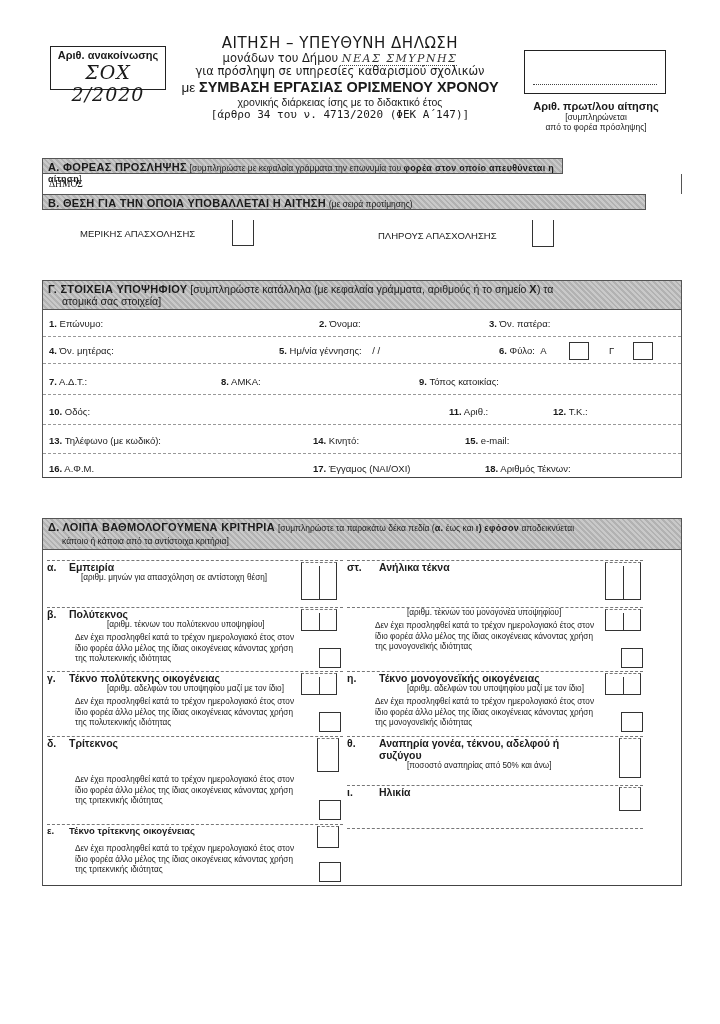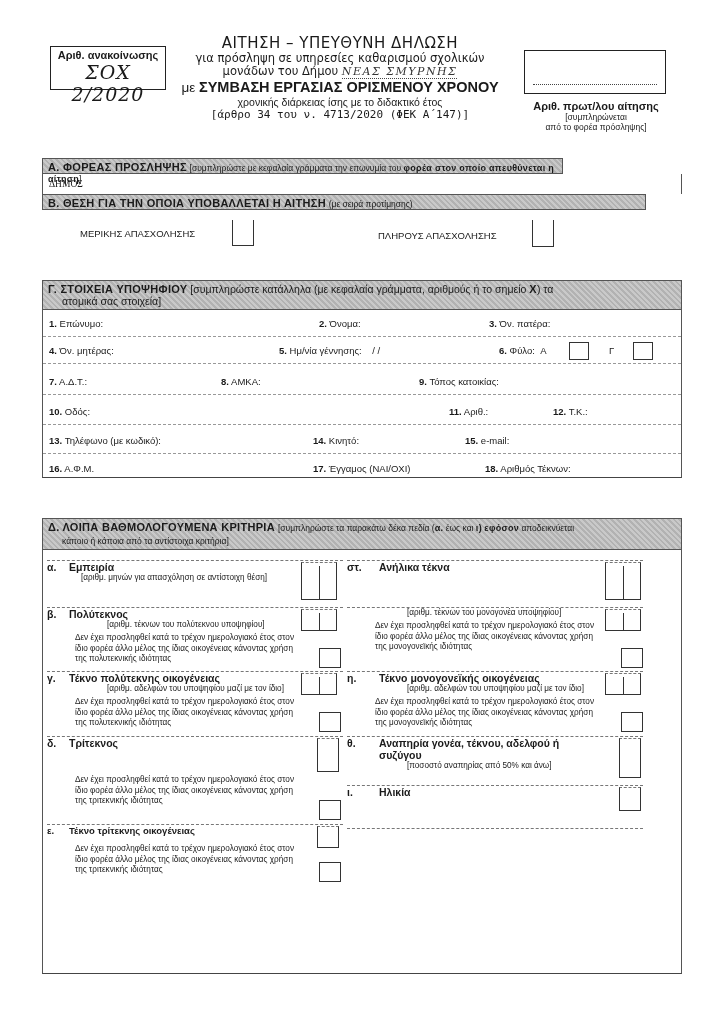--- a/index.html
+++ b/index.html
@@ -42,45 +42,45 @@
   .secG { left: 42px; top: 280px; width: 640px; height: 30px; line-height: 12px; font-size: 10.5px; }
   .secG b { font-size: 11px; }
   .gbody { left: 42px; top: 310px; width: 640px; height: 168px; border-left: 1px solid #555; border-right: 1px solid #555; border-bottom: 1.5px solid #444; }
   .grow { position: absolute; left: 0; right: 0; height: 27px; border-bottom: 1px dashed #999; }
   .fld { position: absolute; font-size: 9.5px; bottom: 7px; }
   .fld b { font-weight: bold; }
   .small-chk { position: absolute; width: 20px; height: 18px; border: 1.3px solid #333; bottom: 3px; }
 
   
   .secD { left: 42px; top: 518px; width: 640px; height: 32px; line-height: 12px; font-size: 10.5px; }
-  .dbody { left: 42px; top: 550px; width: 640px; height: 424px; border-left: 1px solid #555; border-right: 1px solid #555; border-bottom: 1.5px solid #444; }
+  .dbody { left: 42px; top: 550px; width: 640px; height: 336px; border-left: 1px solid #555; border-right: 1px solid #555; border-bottom: 1.5px solid #444; }
   .item { position: absolute; border-top: 1px dashed #777; font-size: 8px; }
   .item .ttl { font-size: 10.5px; font-weight: bold; }
   .item .ttl .ltr { display: inline-block; width: 22px; }
   .item .sub { font-size: 8.2px; padding-left: 60px; line-height: 10px; }
   .item .note { font-size: 8.2px; line-height: 10.5px; padding-left: 28px; margin-top: 3px; }
   .nbox { position: absolute; border: 1.3px solid #333; border-top: 1px dashed #777; }
   .nbox .mid { position: absolute; left: 50%; top: 3px; bottom: 0; border-left: 1px solid #333; }
   .sbox { position: absolute; width: 22px; height: 20px; border: 1.3px solid #333; }
 </style>
 </head>
 <body>
 
 <div class="abs annbox">
   <div class="lbl">Αριθ. ανακοίνωσης</div>
   <div class="val">ΣΟΧ 2/2020</div>
 </div>
 
 <div class="abs hdr">
   <div class="title">ΑΙΤΗΣΗ – ΥΠΕΥΘΥΝΗ ΔΗΛΩΣΗ</div>
-  <div class="sub1">για πρόσληψη σε υπηρεσίες καθαρισμού σχολικών</div>
   <div class="sub1">
     <span>μονάδων του Δήμου</span>
     <span class="hand">ΝΕΑΣ ΣΜΥΡΝΗΣ</span>
   </div>
+  <div class="sub1">για πρόσληψη σε υπηρεσίες καθαρισμού σχολικών</div>
   <div class="contract">
     <span>με</span>
     <b>ΣΥΜΒΑΣΗ ΕΡΓΑΣΙΑΣ ΟΡΙΣΜΕΝΟΥ ΧΡΟΝΟΥ</b>
   </div>
   <div class="dur">χρονικής διάρκειας ίσης με το διδακτικό έτος</div>
   <div class="law">[άρθρο 34 του ν. 4713/2020 (ΦΕΚ Α΄147)]</div>
 </div>
 
 <div class="abs protbox">
   <div class="dots"></div>

